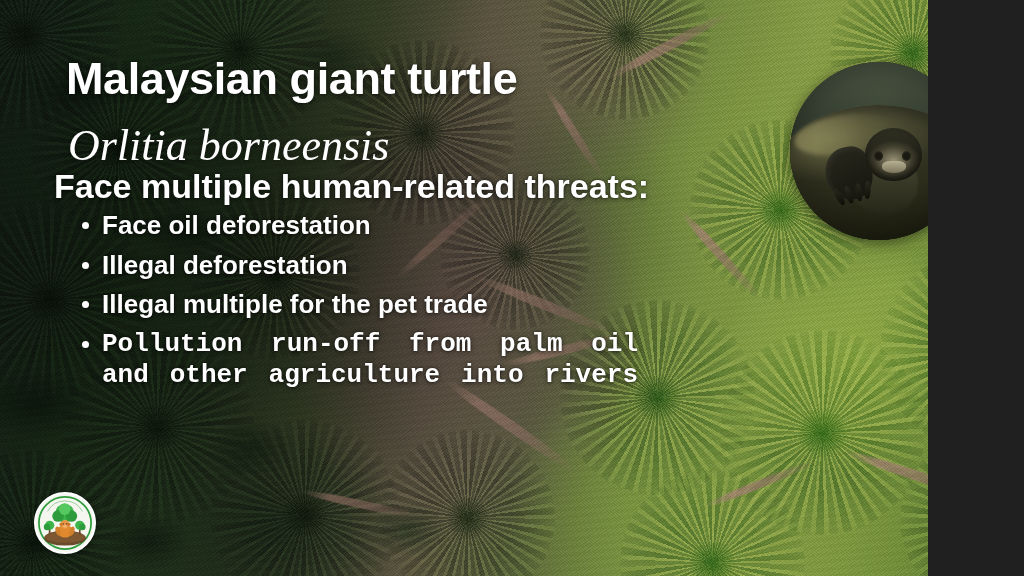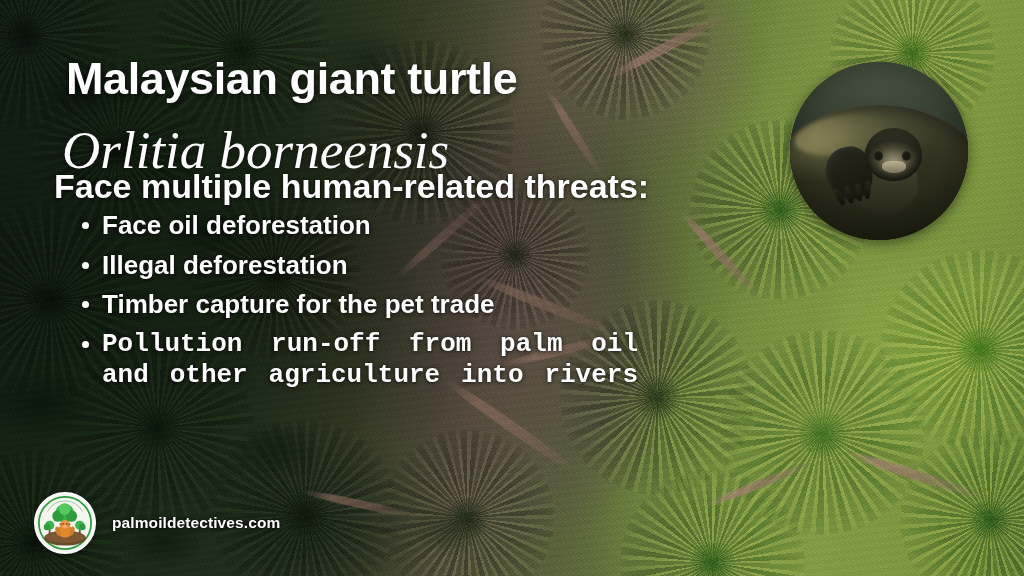--- a/index.html
+++ b/index.html
@@ -4,21 +4,21 @@
 <title>Malaysian giant turtle — Palm Oil Detectives infographic</title>
 <style>
   html, body {
     margin: 0;
     padding: 0;
     background: #202020;
   }
 
   #poster {
     position: relative;
-    width: 1024px;
+    width: 928px;
     height: 576px;
     overflow: hidden;
     font-family: "Liberation Sans", sans-serif;
     background-color: #b91c1c;
     user-select: none;
   }
 
   
   .bg-layer {
     position: absolute;
@@ -120,25 +120,25 @@
     font-size: 45px;
     font-weight: 700;
     color: #ffffff;
     letter-spacing: -0.4px;
     line-height: 1;
     text-shadow: 0 2px 7px rgba(0,0,0,0.55), 0 0 2px rgba(0,0,0,0.45);
   }
 
   .sciname {
     position: absolute;
-    left: 62px;
+    left: 68px;
     top: 124px;
     font-family: "Liberation Serif", "DejaVu Serif", serif;
     font-style: italic;
-    font-size: 53px;
+    font-size: 44px;
     font-weight: 400;
     color: #ffffff;
     line-height: 1;
     text-shadow: 0 2px 7px rgba(0,0,0,0.55);
   }
 
   .lead {
     position: absolute;
     left: 54px;
     top: 168px;
@@ -420,21 +420,21 @@
       <li>
         <span class="dot"></span>
         <span class="txt">Face oil deforestation</span>
       </li>
       <li>
         <span class="dot"></span>
         <span class="txt">Illegal deforestation</span>
       </li>
       <li>
         <span class="dot"></span>
-        <span class="txt">Timber capture for the pet trade</span>
+        <span class="txt">Illegal multiple for the pet trade</span>
       </li>
       <li class="wrap">
         <span class="dot"></span>
         <span class="txt">Pollution run-off from palm oil and other agriculture into rivers</span>
       </li>
     </ul>
   </div>
 
   <div class="footer">
 
@@ -469,17 +469,16 @@
         <ellipse cx="50" cy="55.5" rx="3.2" ry="2.2" fill="#f2b573"></ellipse>
         <ellipse cx="38" cy="64" rx="4" ry="8" fill="#d07f2a" transform="rotate(-18 38 64)"></ellipse>
         <ellipse cx="62" cy="64" rx="4" ry="8" fill="#d07f2a" transform="rotate(18 62 64)"></ellipse>
 
         <path d="M20 30 A34 34 0 0 1 80 30" fill="none" stroke="#2e9b3c" stroke-width="0.9" opacity="0.85"></path>
         <path d="M24 82 A32 32 0 0 0 76 82" fill="none" stroke="#2e9b3c" stroke-width="0.9" opacity="0.6"></path>
       </svg>
     </div>
 
     <div class="footer-text">
-      <span>palmoildetectives.com</span>
     </div>
   </div>
 
 </div>
 
 </body></html>

